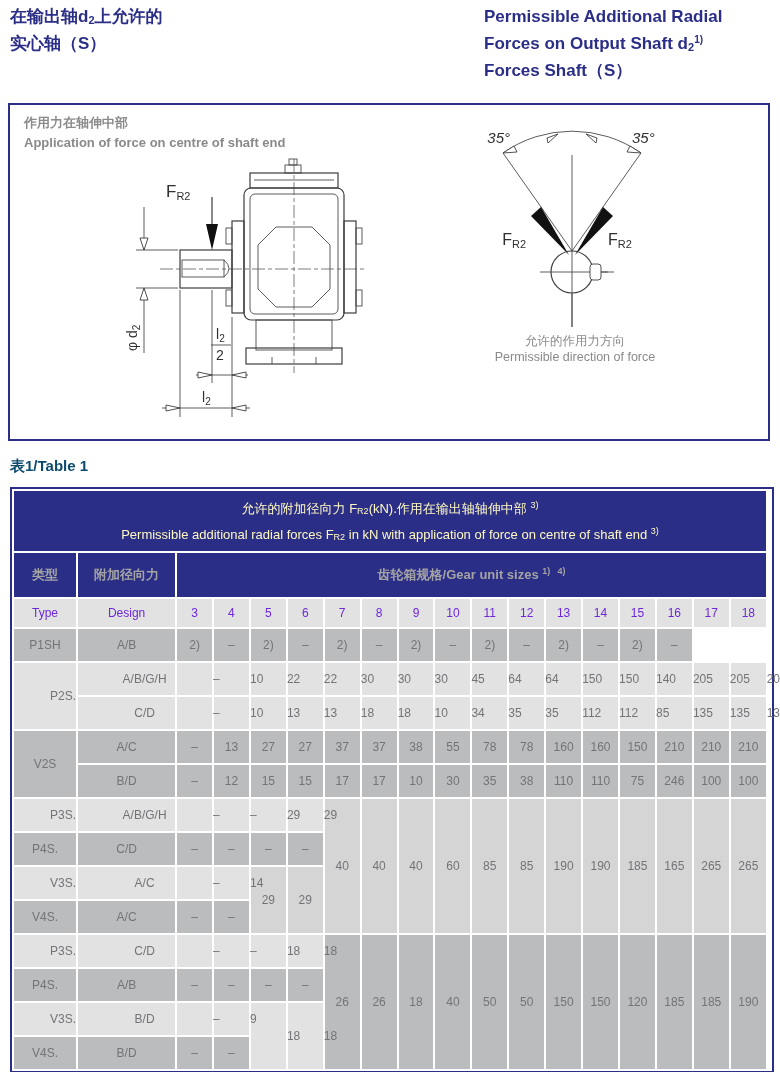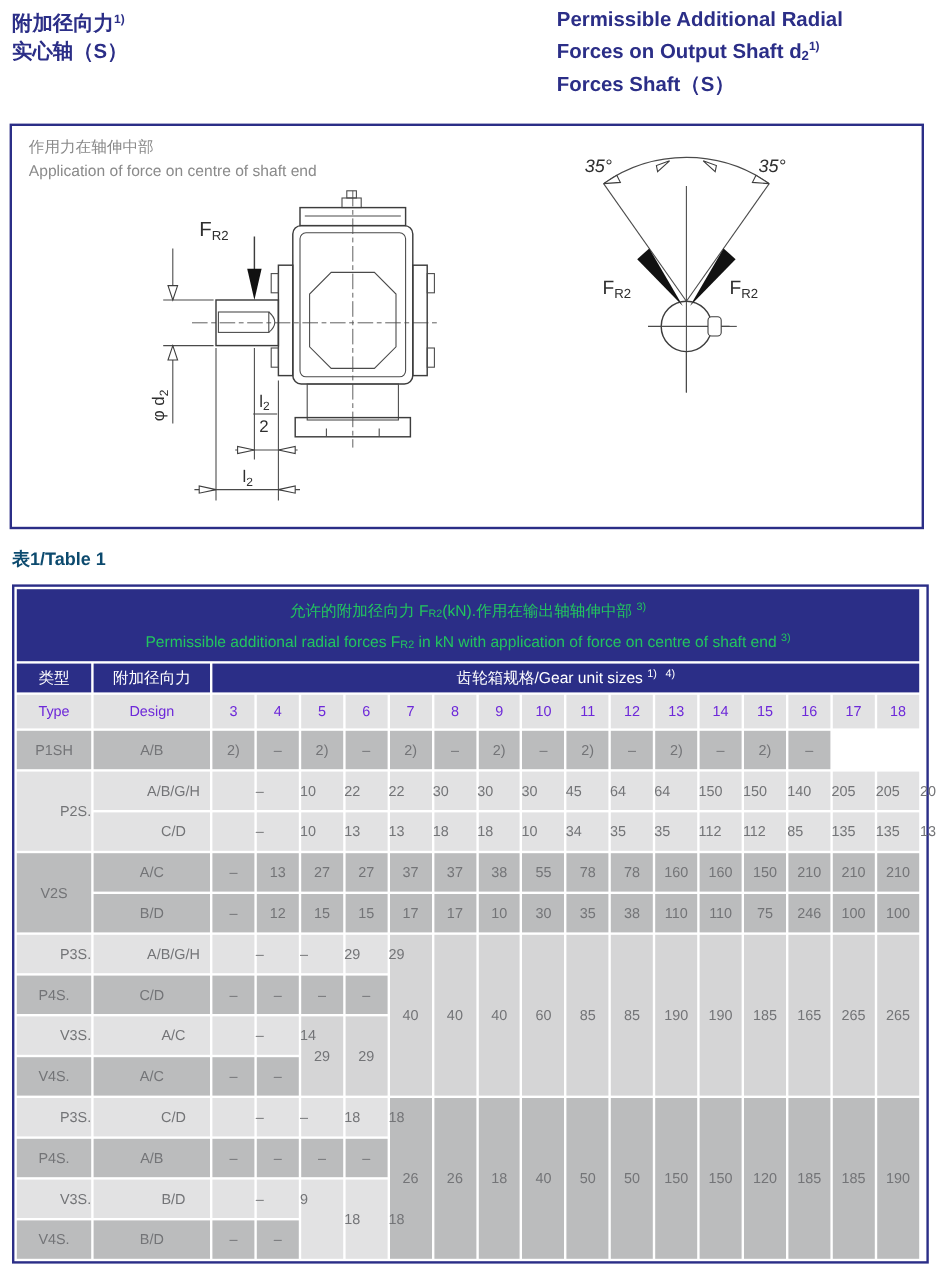--- a/index.html
+++ b/index.html
@@ -4,61 +4,61 @@
 <style>
   html,body{margin:0;padding:0;}
   body{
     width:780px;height:1072px;position:relative;background:#ffffff;
     font-family:"Liberation Sans","DejaVu Sans",sans-serif;
     -webkit-font-smoothing:antialiased;
   }
   
   .page-title{position:absolute;top:5px;font-size:17px;font-weight:bold;color:#2b2e87;line-height:23px;white-space:nowrap;}
   .title-zh{left:10px;}
-  .title-en{left:464px;}
+  .title-en{left:484px;}
   .page-title sub{font-size:11px;vertical-align:-2px;}
   .page-title sup{font-size:10px;vertical-align:6px;}
   
   .panel{
     position:absolute;left:8px;top:103px;width:758px;height:334px;
     border:2px solid #2b2e87;background:#fff;
   }
-  .panel-caption{position:absolute;left:14px;top:8px;font-size:13px;color:#8a8a8a;line-height:20px;}
+  .panel-caption{position:absolute;left:14px;top:8px;font-size:13px;color:#8a8a8a;line-height:20px;font-weight:bold;}
   .dir-caption{position:absolute;left:425px;top:228px;width:280px;text-align:center;font-size:12.5px;color:#8a8a8a;line-height:16px;}
   .panel svg{position:absolute;left:0;top:0;}
   
   .table-label{position:absolute;left:10px;top:457px;font-size:15px;font-weight:bold;color:#0c4a6e;}
   
   .table-wrap{position:absolute;left:10px;top:487px;width:760px;border:2px solid #2b2e87;background:#fff;}
   table{border-collapse:separate;border-spacing:2px;width:756px;table-layout:fixed;}
   th,td{padding:0;text-align:center;vertical-align:middle;font-weight:normal;}
   .mainhead{
-    background:#2b2e87;color:#22c55e;font-size:13px;height:60px;line-height:20px;
+    background:#2b2e87;color:#fef9c3;font-size:13px;height:60px;line-height:20px;
   }
   .mainhead sub,.navyhead sub{font-size:9px;vertical-align:-1px;}
   .mainhead sup,.navyhead sup{font-size:9px;vertical-align:5px;}
-  .navyhead{background:#2b2e87;color:#ffffff;font-size:13px;height:24px;}
+  .navyhead{background:#2b2e87;color:#a3a3a3;font-size:13px;height:44px;font-weight:bold;}
   .subhead td{background:#e2e2e3;color:#6d28d9;font-size:12px;height:28px;}
   tbody td{font-size:12px;color:#737477;height:32px;}
   td.lt{background:#e2e2e3;padding-left:36px;}
   td.dk{background:#bbbcbd;}
   td.ml{background:#d5d5d6;}
   
   .ln{stroke:#3d3d3d;fill:none;stroke-width:1.2;}
   .lnthin{stroke:#4a4a4a;fill:none;stroke-width:0.9;}
   .cl{stroke:#5a5a5a;fill:none;stroke-width:0.8;stroke-dasharray:13 3 4 3;}
   .solid{fill:#111;stroke:none;}
   .openarrow{fill:#ffffff;stroke:#3d3d3d;stroke-width:0.9;}
   .dwg-text{fill:#2f2f2f;font-family:"Liberation Sans","DejaVu Sans",sans-serif;}
 </style>
 </head>
 <body>
 
 <div class="page-title title-zh">
-  <div><span>附加径向力</span><sup>1)</sup></div>
+  <div><span>在输出轴d</span><sub>2</sub><span>上允许的</span></div>
   <div><span>实心轴（S）</span></div>
 </div>
 <div class="page-title title-en">
   <div><span>Permissible Additional Radial</span></div>
   <div><span>Forces on Output Shaft d</span><sub>2</sub><sup>1)</sup></div>
   <div><span>Forces Shaft（S）</span></div>
 </div>
 
 <div class="panel">
   <div class="panel-caption">
@@ -154,20 +154,24 @@
       <text class="dwg-text" x="598" y="140" font-size="16"><tspan>F</tspan><tspan font-size="11" dy="3">R2</tspan></text>
 
       <circle class="ln" cx="562" cy="167" r="21"></circle>
       <line class="lnthin" x1="530" y1="167" x2="598" y2="167"></line>
       <line class="lnthin" x1="562" y1="188" x2="562" y2="222"></line>
       <rect class="openarrow" x="580" y="159" width="11" height="16" rx="3"></rect>
       <line class="lnthin" x1="591" y1="167" x2="604" y2="167"></line>
     </g>
   </svg>
 
+  <div class="dir-caption">
+    <div>允许的作用力方向</div>
+    <div>Permissible direction of force</div>
+  </div>
 </div>
 
 <div class="table-label">表1/Table 1</div>
 
 <div class="table-wrap">
 <table>
   <colgroup>
     <col style="width:62px">
         <col style="width:97px">
     <col span="16" style="width:34.9px">

